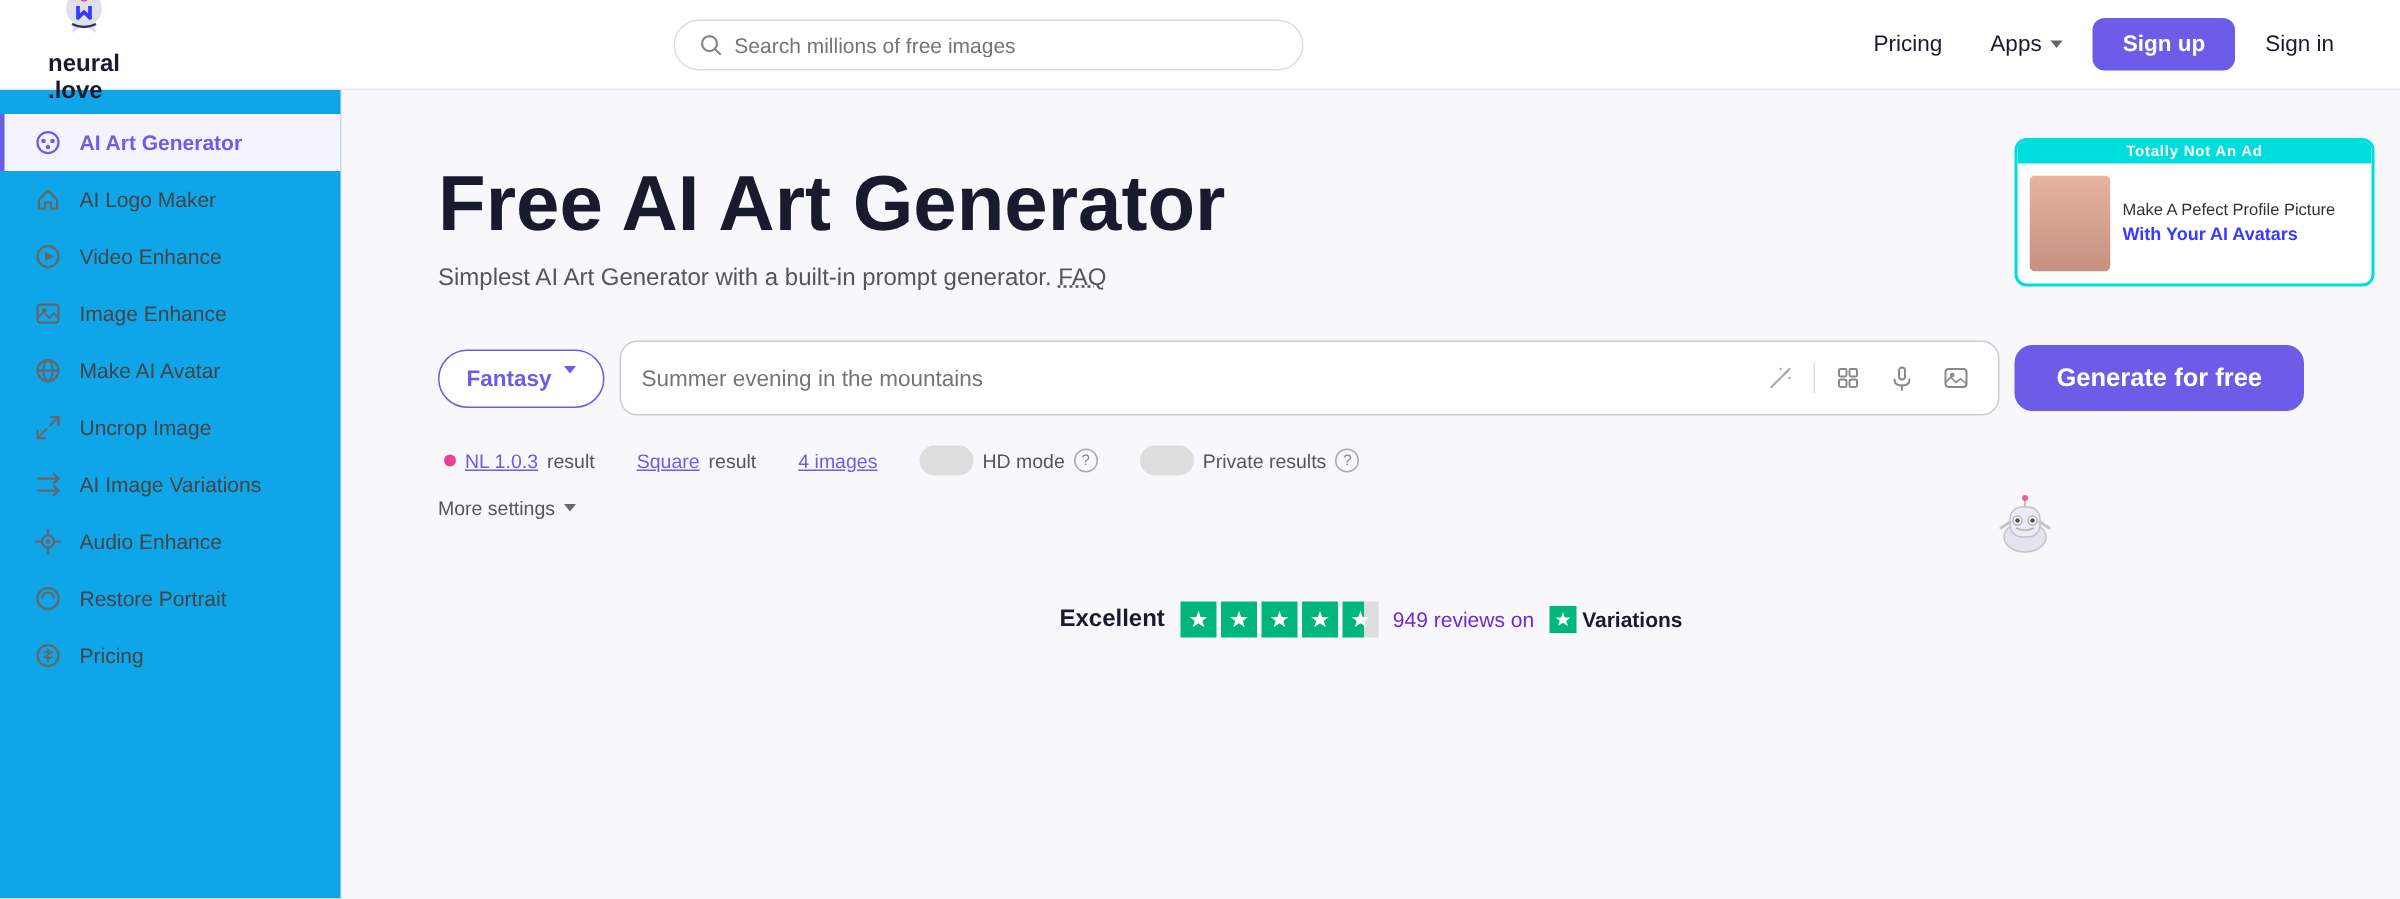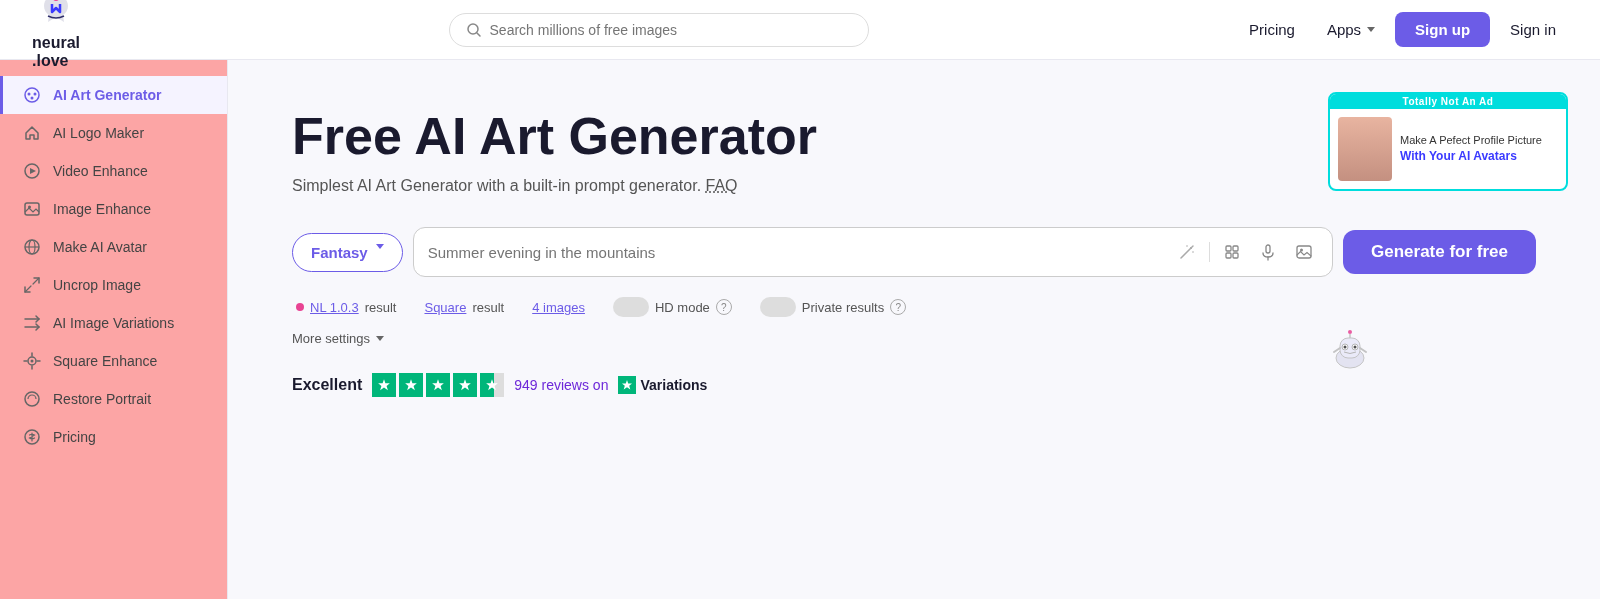--- a/index.html
+++ b/index.html
@@ -33,21 +33,21 @@
     .btn-signin {
       background: transparent; color: #1a1a2e; border: none;
       padding: 9px 12px; font-size: 15px; cursor: pointer; font-weight: 500;
     }
 
     
     .layout { display: flex; padding-top: 60px; min-height: 599px; }
 
     
     .sidebar {
-      width: 228px; background: #fca5a5; border-right: 1px solid #e8e8f0;
+      width: 228px; background: #0ea5e9; border-right: 1px solid #e8e8f0;
       padding: 16px 0; flex-shrink: 0; min-height: calc(599px - 60px);
     }
     .sidebar-item {
       display: flex; align-items: center; gap: 12px;
       padding: 10px 20px; cursor: pointer; font-size: 14px; color: #444;
       border-left: 3px solid transparent; transition: background 0.1s;
       text-decoration: none;
     }
     .sidebar-item.active {
       color: #6c5ce7; border-left: 3px solid #6c5ce7; background: #f5f3ff; font-weight: 600;
@@ -90,33 +90,33 @@
     .setting-item .dot { width: 8px; height: 8px; border-radius: 50%; background: #e84393; display: inline-block; }
     .setting-link { color: #6c5ce7; text-decoration: underline; font-weight: 500; }
     .toggle { width: 36px; height: 20px; border-radius: 10px; background: #ddd; position: relative; cursor: pointer; }
     .help-circle {
       width: 16px; height: 16px; border-radius: 50%; border: 1.5px solid #aaa;
       display: flex; align-items: center; justify-content: center; font-size: 10px; color: #888; cursor: pointer;
     }
     .more-settings { display: flex; align-items: center; gap: 4px; color: #555; font-size: 13px; cursor: pointer; margin-top: 14px; }
 
     
-    .trustpilot-row { display: flex; align-items: center; gap: 10px; margin-top: 27px; font-size: 15px; }
+    .trustpilot-row { display: flex; align-items: center; justify-content: center; gap: 10px; margin-top: 55px; font-size: 15px; }
     .excellent-text { font-weight: 700; color: #1a1a2e; font-size: 16px; }
     .stars { display: flex; gap: 3px; }
     .star { width: 24px; height: 24px; background: #00b67a; display: flex; align-items: center; justify-content: center; }
     .star-half { background: #ddd; }
     .star svg { width: 14px; height: 14px; fill: #fff; }
     .reviews-text { color: #6d28d9; font-size: 14px; }
     .tp-logo { display: flex; align-items: center; gap: 4px; color: #1a1a2e; font-weight: 600; font-size: 14px; }
     .tp-star-icon { width: 18px; height: 18px; background: #00b67a; display: flex; align-items: center; justify-content: center; }
 
     
     .ad-banner {
-      position: absolute; top: 32px; right: 32px;
+      position: absolute; top: 32px; right: 17px;
       border: 2px solid #0dd; border-radius: 8px; width: 240px;
       background: #fff; overflow: hidden;
     }
     .ad-badge {
       background: #0dd; color: #fff; font-size: 10px; font-weight: 600;
       text-align: center; padding: 2px 0; letter-spacing: 0.5px;
     }
     .ad-content { display: flex; align-items: center; gap: 8px; padding: 8px; border-radius: 17px; }
     .ad-avatar { width: 54px; height: 64px; background: #c8a; border-radius: 4px; flex-shrink: 0; overflow: hidden; }
     .ad-avatar-inner { width: 100%; height: 100%; background: linear-gradient(180deg, #e8b4a0 0%, #c49080 100%); }
@@ -246,21 +246,21 @@
       <span class="sidebar-icon">
         <svg width="18" height="18" viewBox="0 0 18 18" fill="none">
           <circle cx="9" cy="9" r="4" stroke="#666" stroke-width="1.5"></circle>
           <circle cx="9" cy="9" r="1.5" fill="#666"></circle>
           <path d="M9 1 L9 4" stroke="#666" stroke-width="1.5" stroke-linecap="round"></path>
           <path d="M9 14 L9 17" stroke="#666" stroke-width="1.5" stroke-linecap="round"></path>
           <path d="M1 9 L4 9" stroke="#666" stroke-width="1.5" stroke-linecap="round"></path>
           <path d="M14 9 L17 9" stroke="#666" stroke-width="1.5" stroke-linecap="round"></path>
         </svg>
       </span>
-      <span>Square Enhance</span>
+      <span>Audio Enhance</span>
     </a>
     <a class="sidebar-item">
       <span class="sidebar-icon">
         <svg width="18" height="18" viewBox="0 0 18 18" fill="none">
           <circle cx="9" cy="9" r="7" stroke="#666" stroke-width="1.5"></circle>
           <path d="M5 9 A4 4 0 0 1 13 9" stroke="#666" stroke-width="1.2" fill="none"></path>
         </svg>
       </span>
       <span>Restore Portrait</span>
     </a>

